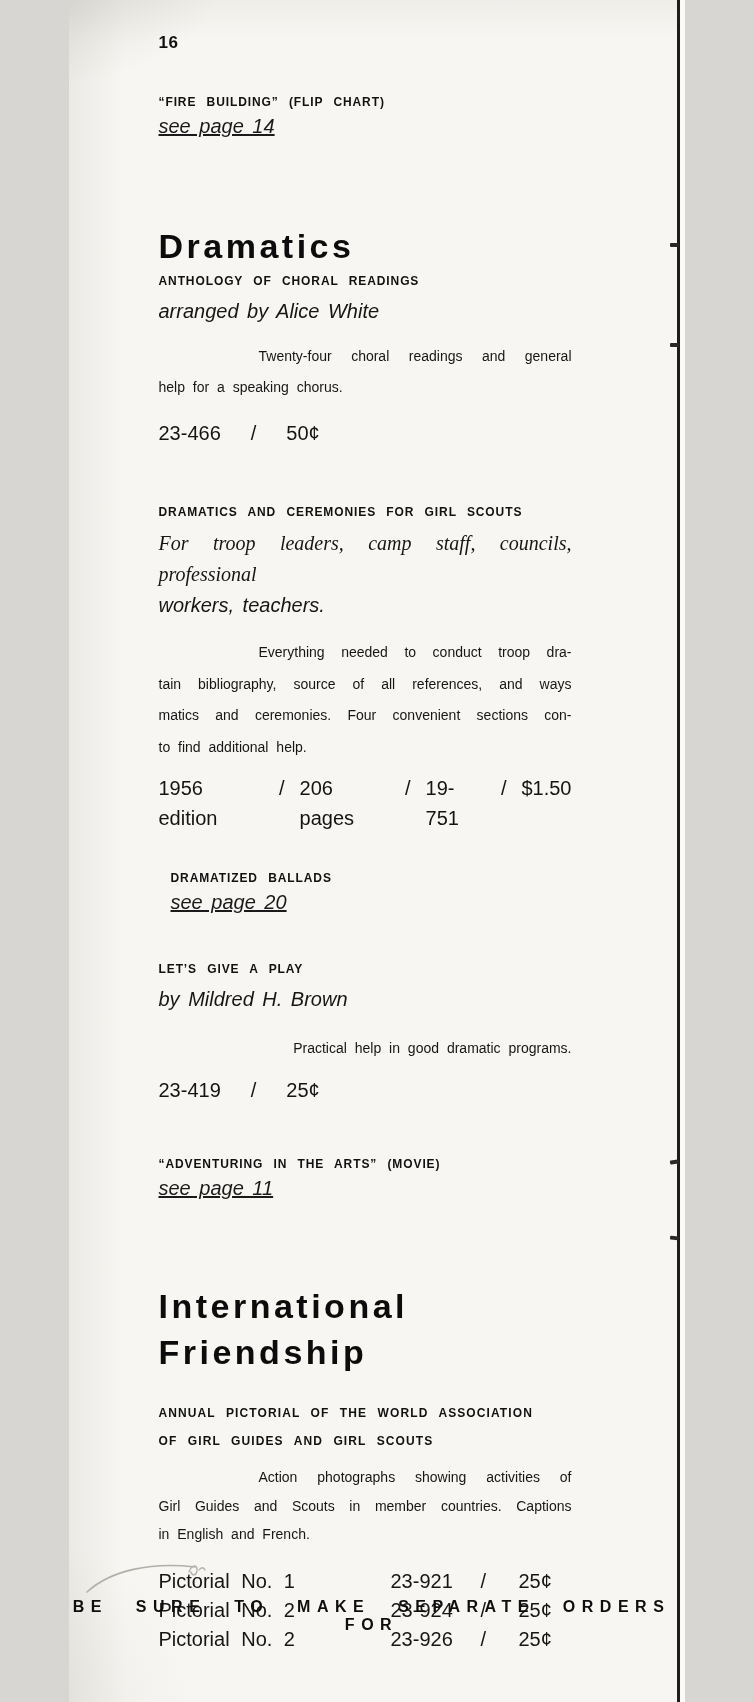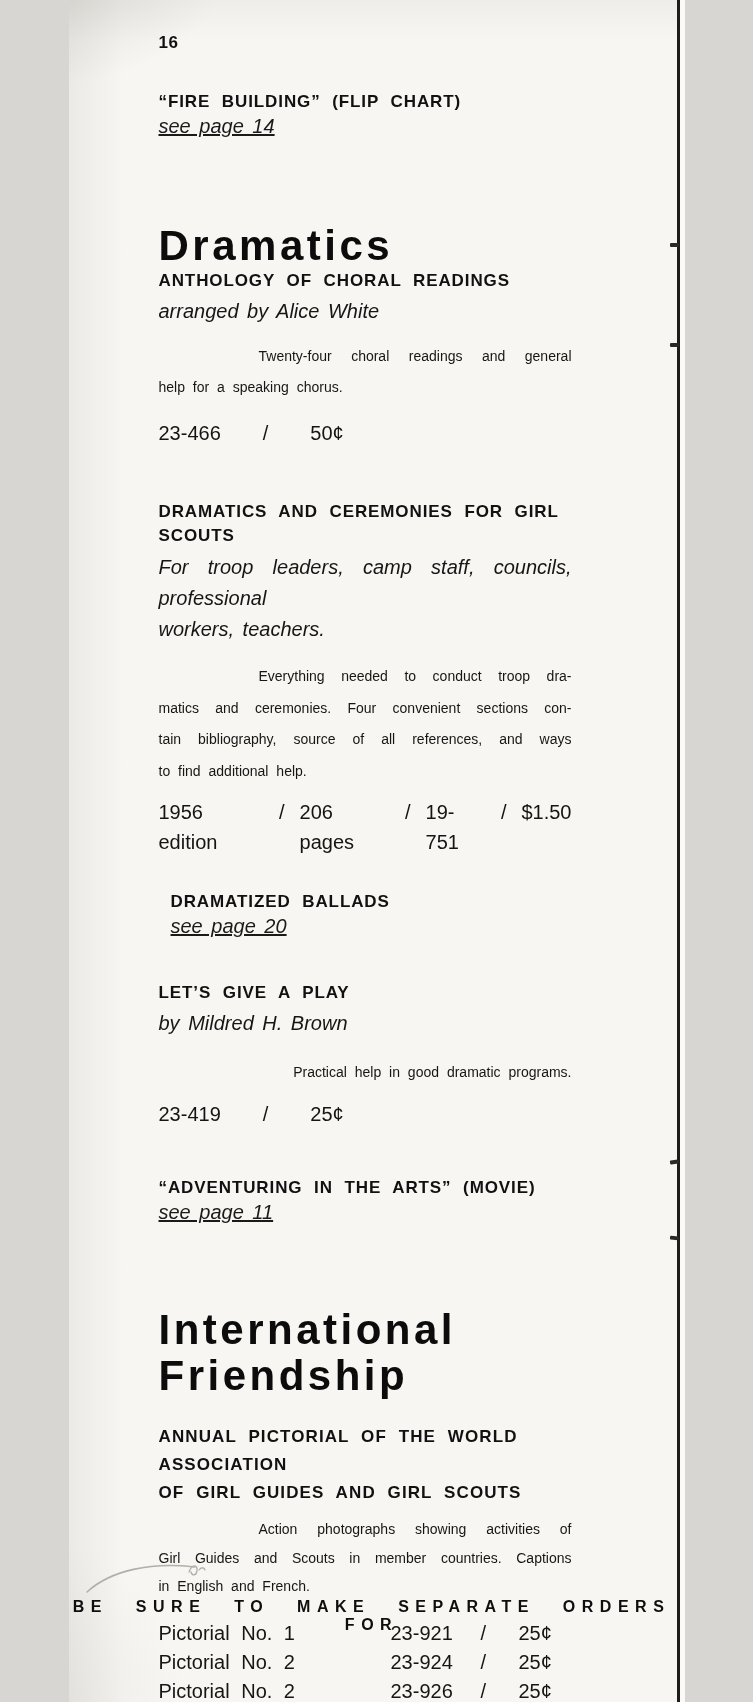--- a/index.html
+++ b/index.html
@@ -21,31 +21,31 @@
   }
   .content { position: relative; padding: 0 113px 0 90px; }
 
   .page-number {
     margin-top: 33px;
     font-size: 17px; font-weight: 700; line-height: 20px;
     letter-spacing: 0.5px; color: #111;
   }
 
   .entry-title {
-    font-size: 17px; font-weight: 700; line-height: 24px;
+    font-size: 12px; font-weight: 700; line-height: 24px;
     letter-spacing: 0.9px; word-spacing: 6px; color: #111;
   }
   .xref .entry-title { line-height: 22px; }
   .see-ref {
     font-style: italic; font-size: 20px; line-height: 26px;
     word-spacing: 3px; color: #1a1a1a; text-decoration: underline;
   }
 
   h1.section-heading {
-    font-size: 42px; font-weight: 700; line-height: 46px;
+    font-size: 34px; font-weight: 700; line-height: 46px;
     letter-spacing: 3.5px; word-spacing: 9px; color: #0c0c0c;
   }
   .h1-dramatics { margin-top: 84px; }
   .h1-international { margin-top: 82px; }
 
   .byline {
     margin-top: 4px; font-style: italic;
     font-size: 20px; line-height: 28px; word-spacing: 3px;
   }
   .byline-lines { margin-top: 4px; }
@@ -55,24 +55,24 @@
 
   .para { margin-top: 16px; font-size: 14px; }
   .para .jl { text-align: justify; text-align-last: justify; line-height: 30.5px; word-spacing: 2px; }
   .para .ll { text-align: left; line-height: 30.5px; word-spacing: 4px; }
   .para .rl { text-align: right; line-height: 30px; word-spacing: 4px; }
   .para .indent { text-indent: 100px; }
   .para4 .jl, .para4 .ll { line-height: 31.5px; }
   .para3 { margin-top: 8px; }
   .para3 .jl, .para3 .ll { line-height: 28.5px; }
 
-  .byline-lines .jl { text-align: justify; text-align-last: justify; }
+  .byline-lines .jl { text-align: justify; text-align-last: justify; font-family: Liberation Serif, serif; }
 
   .order {
-    margin-top: 16px; display: flex; gap: 42px;
+    margin-top: 16px; display: flex; gap: 30px;
     font-size: 20px; line-height: 30px; color: #141414;
   }
   .order-wide { gap: 15px; }
   .order .sep { color: #141414; }
 
   .mt-anthology { }
   .mt-ceremonies { margin-top: 52px; }
   .mt-ceremonies .byline-lines { margin-top: 4px; }
   .mt-ceremonies .order { margin-top: 10px; }
   .mt-ballads { margin-top: 34px; margin-left: 12px; }
@@ -147,22 +147,22 @@
     </section>
 
     <section class="entry mt-ceremonies">
       <div class="entry-title">DRAMATICS AND CEREMONIES FOR GIRL SCOUTS</div>
       <div class="byline-lines">
         <div class="bl jl">For troop leaders, camp staff, councils, professional</div>
         <div class="bl">workers, teachers.</div>
       </div>
       <div class="para para4">
         <div class="jl indent">Everything needed to conduct troop dra-</div>
+        <div class="jl">tain bibliography, source of all references, and ways</div>
         <div class="jl">matics and ceremonies. Four convenient sections con-</div>
-        <div class="jl">tain bibliography, source of all references, and ways</div>
         <div class="ll">to find additional help.</div>
       </div>
       <div class="order order-wide">
         <span>1956 edition</span>
         <span class="sep">/</span>
         <span>206 pages</span>
         <span class="sep">/</span>
         <span>19-751</span>
         <span class="sep">/</span>
         <span>$1.50</span>

